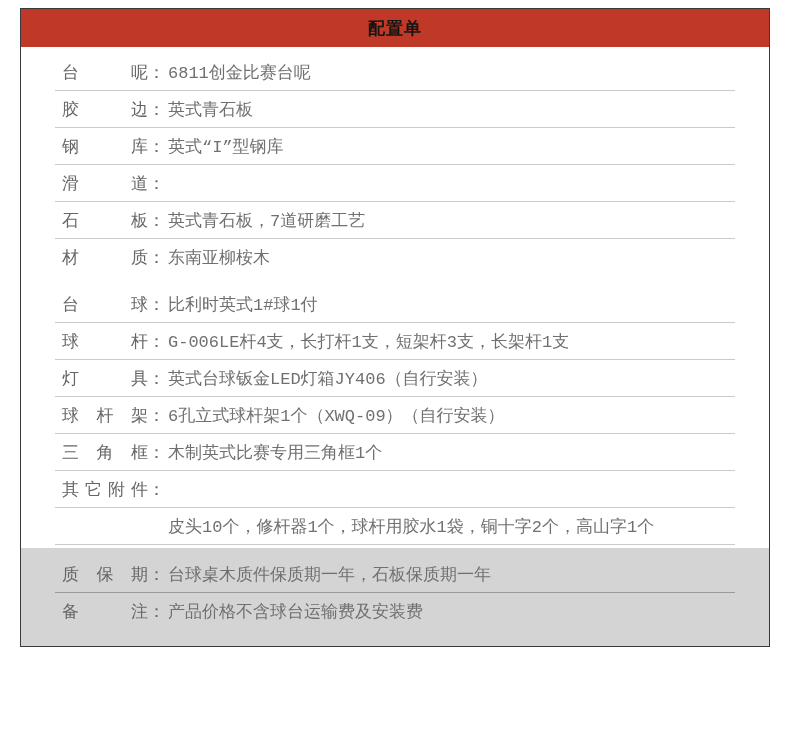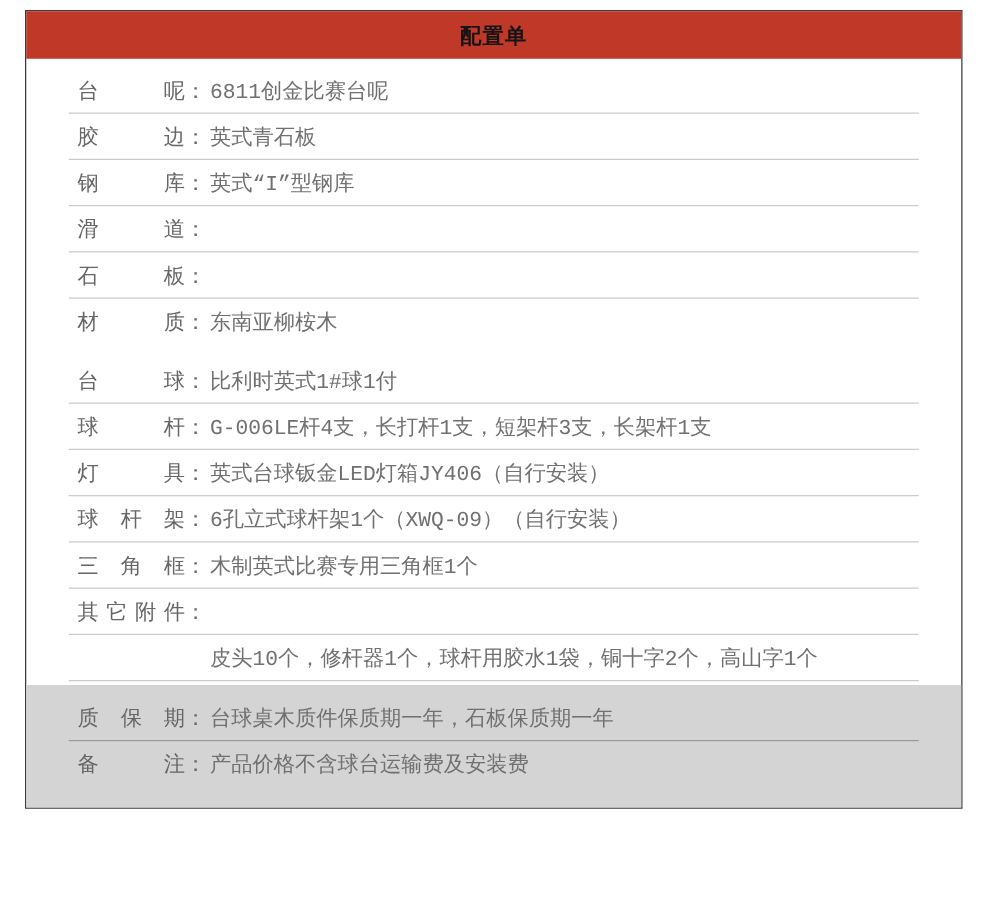--- a/index.html
+++ b/index.html
@@ -98,20 +98,21 @@
             <span>道</span>
           </span>
           <span class="colon">：</span>
         </div>
         <div class="line">
           <span class="lbl">
             <span>石</span>
             <span>板</span>
           </span>
           <span class="colon">：</span>
+          <span class="val">英式青石板，7道研磨工艺</span>
         </div>
         <div class="line last">
           <span class="lbl">
             <span>材</span>
             <span>质</span>
           </span>
           <span class="colon">：</span>
           <span class="val">东南亚柳桉木</span>
         </div>
       </div>

